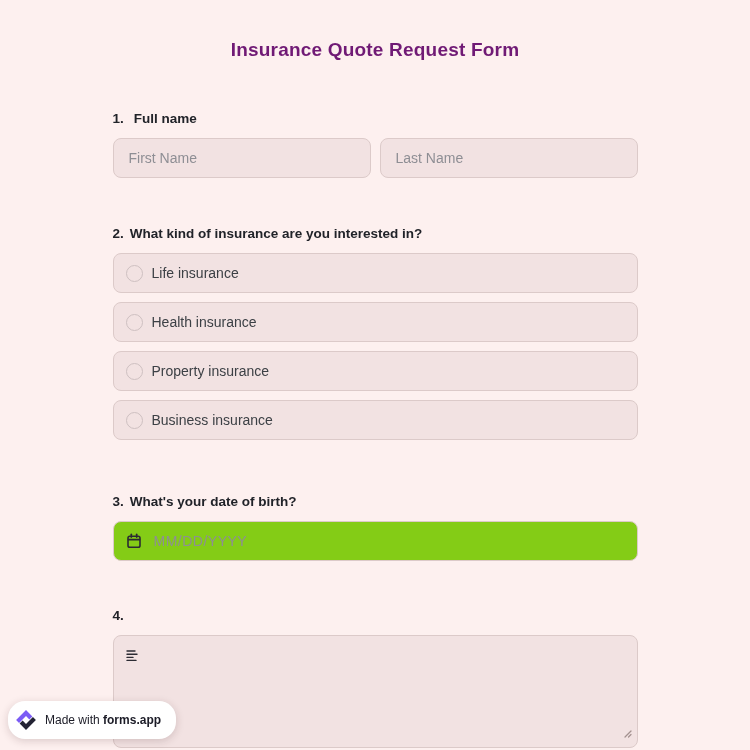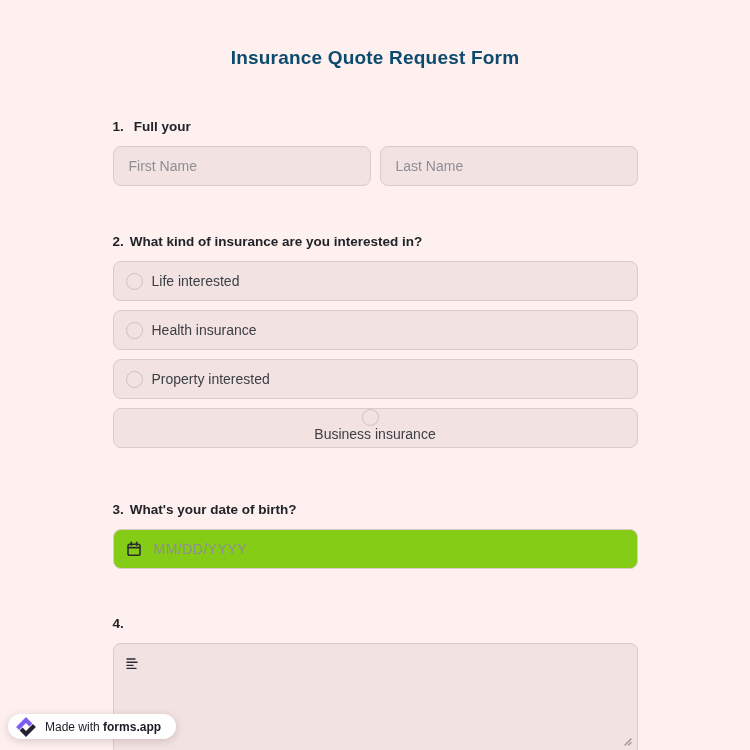--- a/index.html
+++ b/index.html
@@ -6,26 +6,26 @@
   html, body { margin: 0; padding: 0; }
   body {
     width: 750px;
     height: 750px;
     background: #fdf0ef;
     font-family: "Liberation Sans", sans-serif;
     position: relative;
     overflow: hidden;
   }
   .page-title {
-    margin: 16px;
+    margin: 8px;
     padding-top: 30px;
     font-size: 19px;
     line-height: 23px;
     font-weight: 700;
-    color: #0c4a6e;
+    color: #701a75;
     text-align: center;
     letter-spacing: 0.2px;
   }
   .form-column {
     width: 525px;
     margin: 0 auto;
   }
   .question { margin-top: 47px; }
   .question.q1 { margin-top: 49px; }
   .question.q3 { margin-top: 53px; }
@@ -62,21 +62,21 @@
     height: 40px;
     background: #f2e2e2;
     border: 1px solid #dccac9;
     border-radius: 8px;
     display: flex;
     align-items: center;
     padding: 0 12px;
     margin-bottom: 9px;
     cursor: pointer;
   }
-  .option:last-child { margin-bottom: 0; flex-direction: column; }
+  .option:last-child { margin-bottom: 0; }
   .radio {
     width: 17px;
     height: 17px;
     border-radius: 50%;
     border: 1.5px solid #cec0c1;
     margin-right: 9px;
     flex: none;
   }
   .option-label { font-size: 14px; color: #3c4045; }
 
@@ -118,21 +118,21 @@
     font-size: 14px;
     color: #3c4045;
   }
   .align-icon { position: absolute; top: 13px; left: 13px; }
   .grip { position: absolute; right: 6px; bottom: 6px; cursor: nwse-resize; }
 
   .made-with-badge {
     position: absolute;
     left: 8px;
     bottom: 11px;
-    height: 25px;
+    height: 38px;
     background: #ffffff;
     border-radius: 17px;
     display: flex;
     align-items: center;
     gap: 7px;
     padding: 0 15px 0 6px;
     box-shadow: 0 2px 8px rgba(60, 25, 35, 0.18);
     cursor: pointer;
   }
   .badge-text { font-size: 12px; color: #1b1b26; white-space: nowrap; }
@@ -141,45 +141,45 @@
 </head>
 <body>
 
 <h1 class="page-title">Insurance Quote Request Form</h1>
 
 <div class="form-column">
 
   <div class="question q1">
     <div class="q-label">
       <span class="q-num">1.</span>
-      <span class="q-text">Full your</span>
+      <span class="q-text">Full name</span>
     </div>
     <div class="row">
       <input class="text-input" type="text" placeholder="First Name" style="">
       <input class="text-input" type="text" placeholder="Last Name" style="">
     </div>
   </div>
 
   <div class="question q2">
     <div class="q-label">
       <span class="q-num">2.</span>
       <span class="q-text">What kind of insurance are you interested in?</span>
     </div>
     <div class="options">
       <div class="option">
         <span class="radio"></span>
-        <span class="option-label">Life interested</span>
+        <span class="option-label">Life insurance</span>
       </div>
       <div class="option">
         <span class="radio"></span>
         <span class="option-label">Health insurance</span>
       </div>
       <div class="option">
         <span class="radio"></span>
-        <span class="option-label">Property interested</span>
+        <span class="option-label">Property insurance</span>
       </div>
       <div class="option">
         <span class="radio"></span>
         <span class="option-label">Business insurance</span>
       </div>
     </div>
   </div>
 
   <div class="question q3">
     <div class="q-label">

